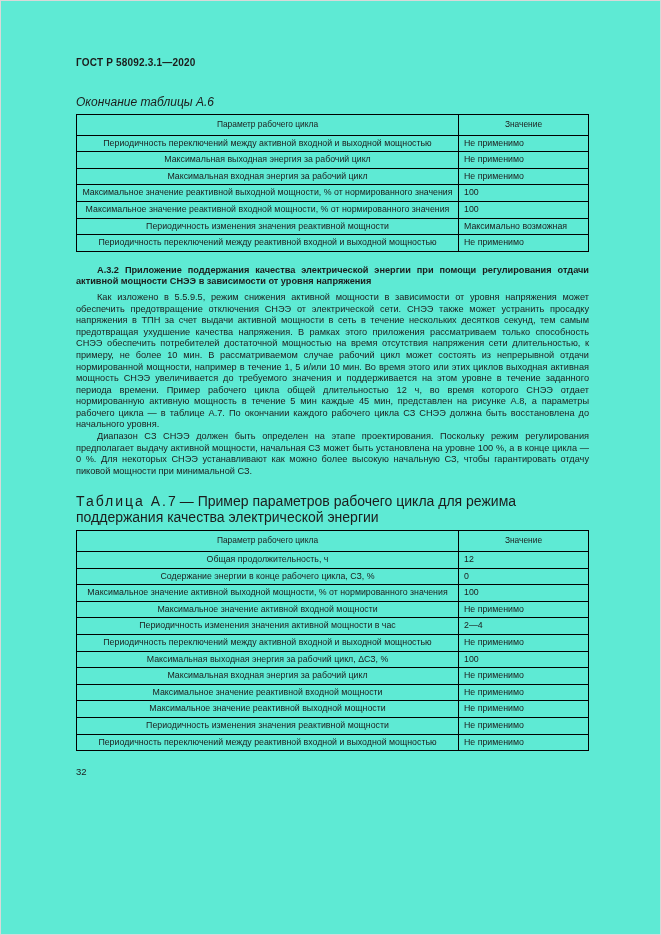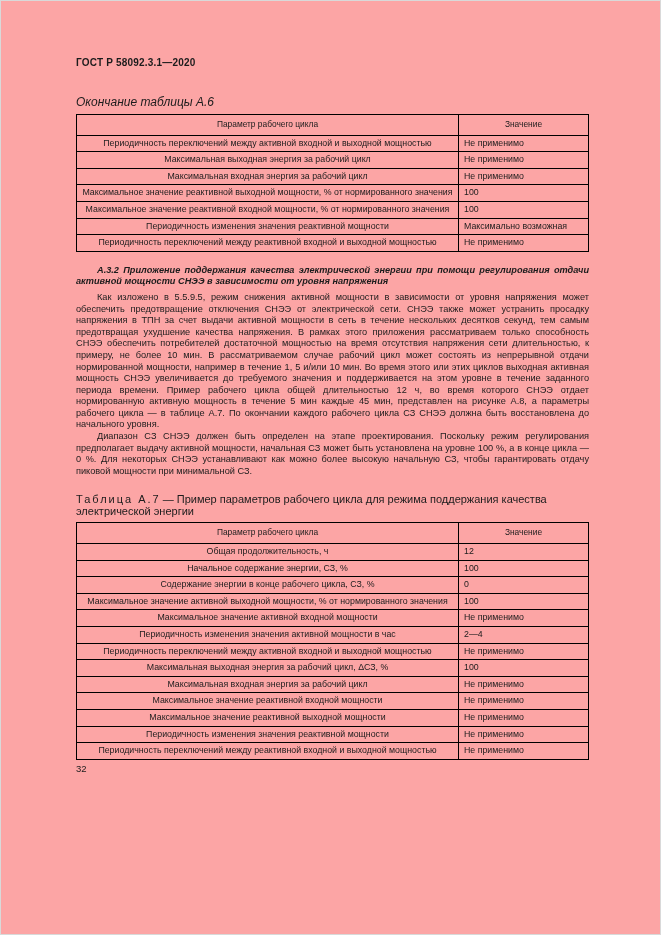--- a/index.html
+++ b/index.html
@@ -1,20 +1,20 @@
 <!DOCTYPE html>
 <html><head>
 <meta charset="utf-8">
 <style>
   * { box-sizing: border-box; }
   html, body { margin: 0; padding: 0; background: #ffffff; }
   .page {
     width: 661px;
     height: 935px;
-    background: #fca5a5;
+    background: #5eead4;
     border: 1px solid #d9d9d9;
     font-family: "Liberation Sans", sans-serif;
     color: #1c1c1c;
     padding: 56px 71px 0 75px;
     position: relative;
   }
   .doc-header {
     font-weight: bold;
     font-size: 10px;
     letter-spacing: 0.2px;
@@ -46,37 +46,36 @@
   th.value-head, td.value-cell { width: 130px; }
   td.param-cell { text-align: center; }
   td.value-cell { }
   .section-heading {
     font-size: 9.2px;
     font-weight: bold;
     line-height: 11.6px;
     text-align: justify;
     text-indent: 21px;
     margin: 13px 0 4px 0;
-    font-style: italic;
   }
   .body-par {
     font-size: 9.2px;
     line-height: 11.6px;
     text-align: justify;
     text-indent: 21px;
     margin: 0;
   }
   .table-caption {
-    font-size: 11px;
+    font-size: 14px;
     margin: 16px 0 5px 0;
   }
   .caption-label { letter-spacing: 2px; margin-right: 2px; }
   .page-number {
     font-size: 9.5px;
-    margin-top: 3px;
+    margin-top: 15px;
   }
 </style>
 </head>
 <body>
 
 <div class="page">
 
   <div class="doc-header">ГОСТ Р 58092.3.1—2020</div>
 
   <div class="table-continuation">Окончание таблицы А.6</div>
@@ -135,24 +134,20 @@
         <th class="param-head">Параметр рабочего цикла</th>
         <th class="value-head">Значение</th>
       </tr>
     </thead>
     <tbody>
         <tr>
           <td class="param-cell">Общая продолжительность, ч</td>
           <td class="value-cell">12</td>
         </tr>
         <tr>
-          <td class="param-cell">Начальное содержание энергии, СЗ, %</td>
-          <td class="value-cell">100</td>
-        </tr>
-        <tr>
           <td class="param-cell">Содержание энергии в конце рабочего цикла, СЗ, %</td>
           <td class="value-cell">0</td>
         </tr>
         <tr>
           <td class="param-cell">Максимальное значение активной выходной мощности, % от нормированного значения</td>
           <td class="value-cell">100</td>
         </tr>
         <tr>
           <td class="param-cell">Максимальное значение активной входной мощности</td>
           <td class="value-cell">Не применимо</td>

